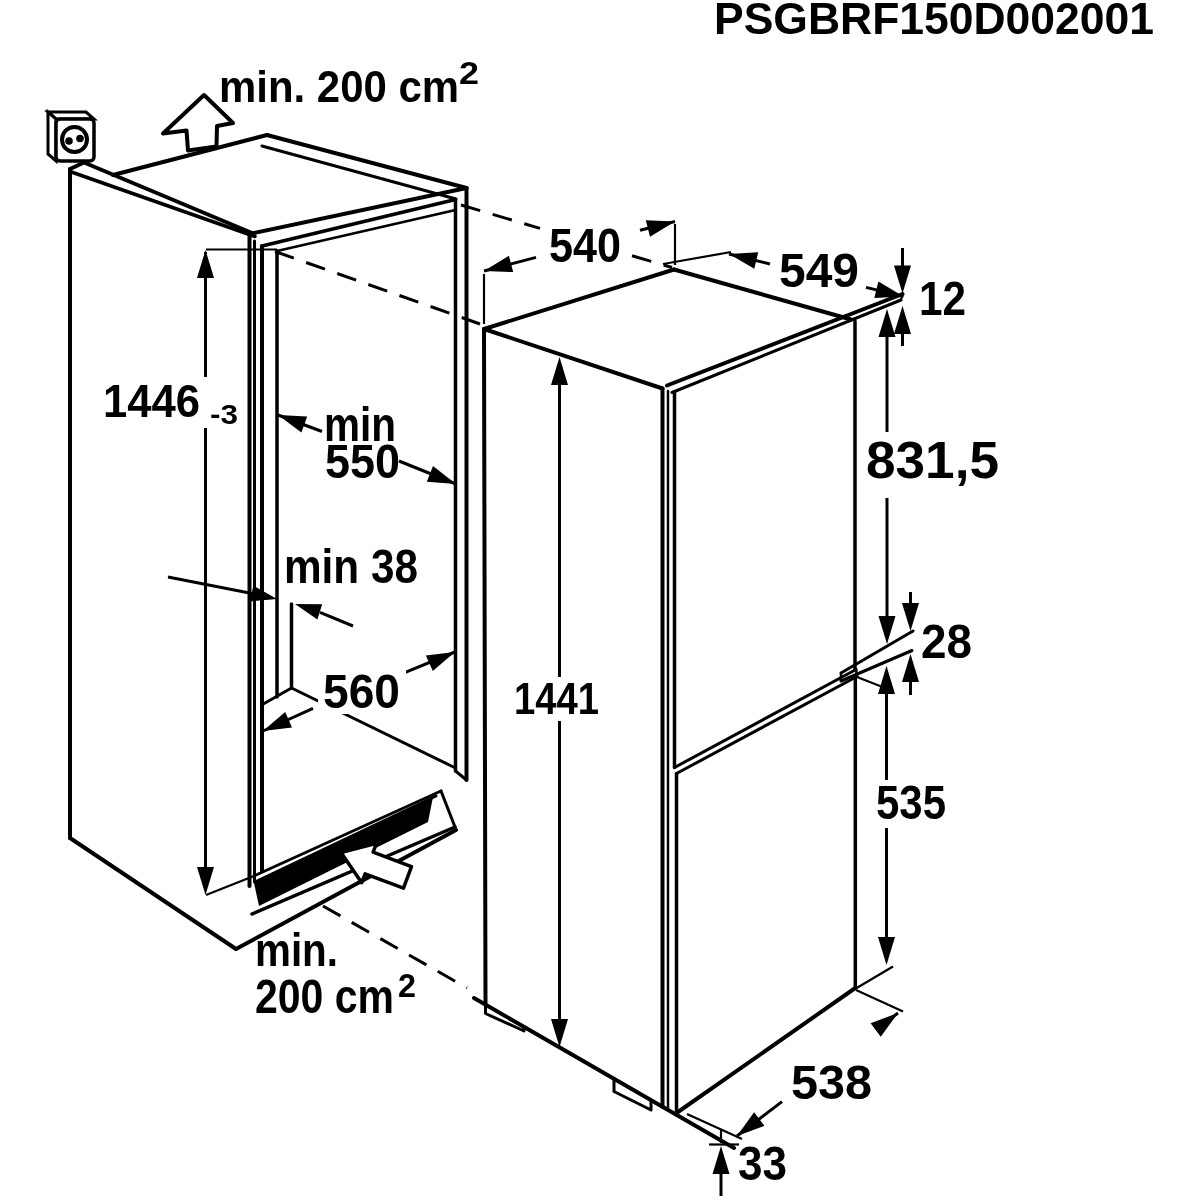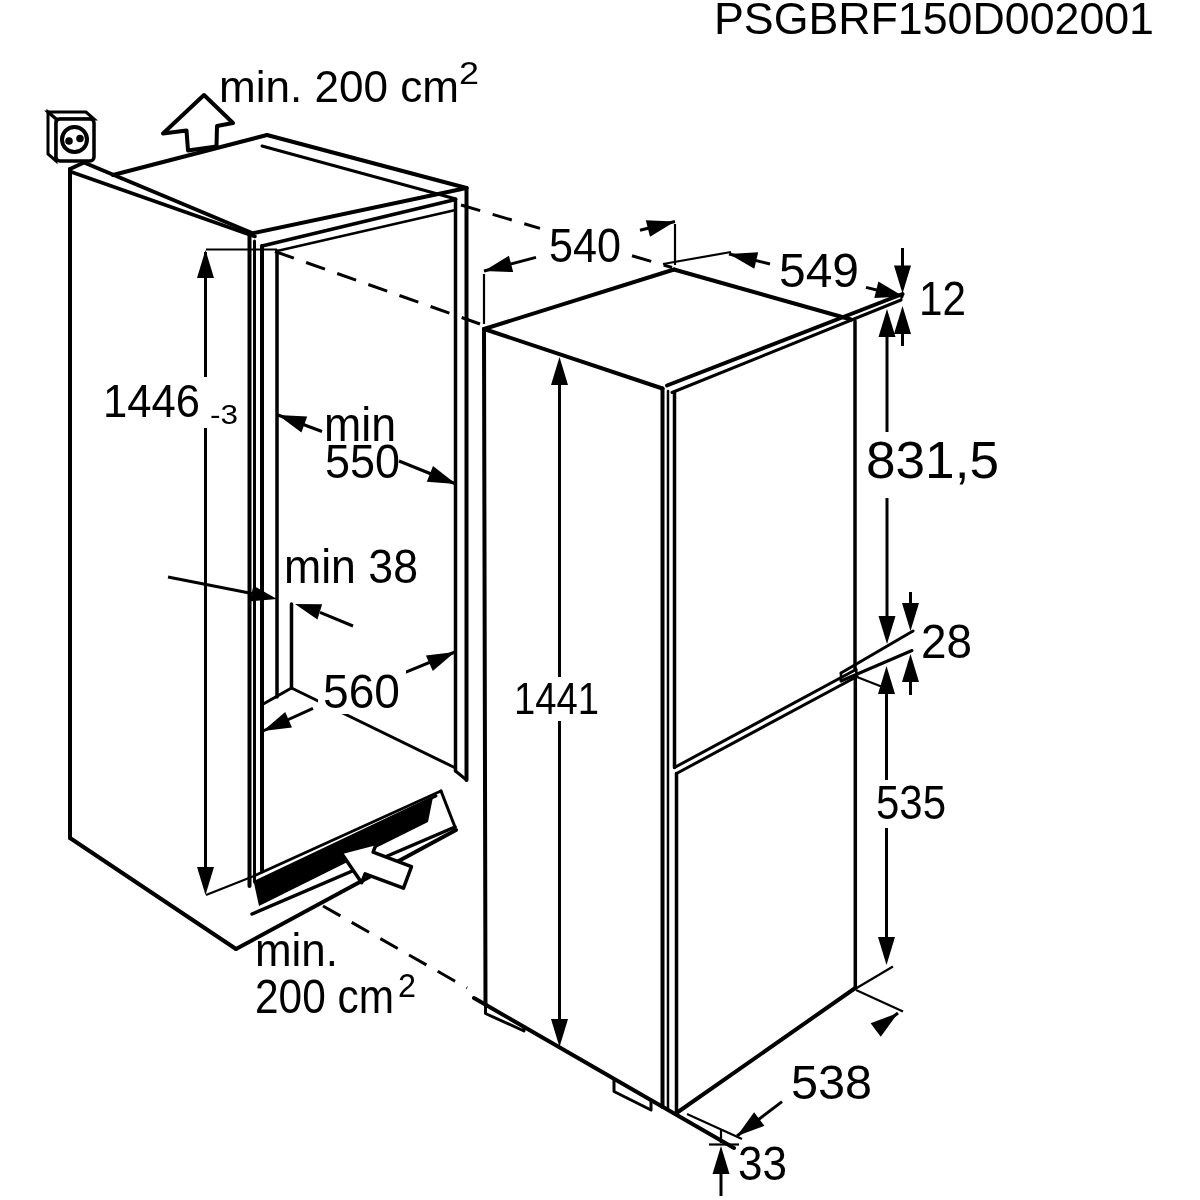--- a/index.html
+++ b/index.html
@@ -1,16 +1,16 @@
 <!DOCTYPE html>
 <html><head>
 <meta charset="utf-8">
 <style>
   html,body{margin:0;padding:0;background:#fff;}
-  .wrap{width:1200px;height:1200px;position:relative;background:#fff;overflow:hidden;}
+  .wrap{width:1200px;height:1200px;position:relative;background:#fff;overflow:hidden;font-weight:bold;}
   svg{display:block;}
   text{font-family:"Liberation Sans",sans-serif;fill:#000;}
 </style>
 </head>
 <body>
 <div class="wrap">
 <svg width="1200" height="1200" viewBox="0 0 1200 1200">
 <rect x="0" y="0" width="1200" height="1200" fill="#ffffff"></rect>
 
 <g stroke="#000" fill="none" stroke-linecap="round" stroke-linejoin="round">

